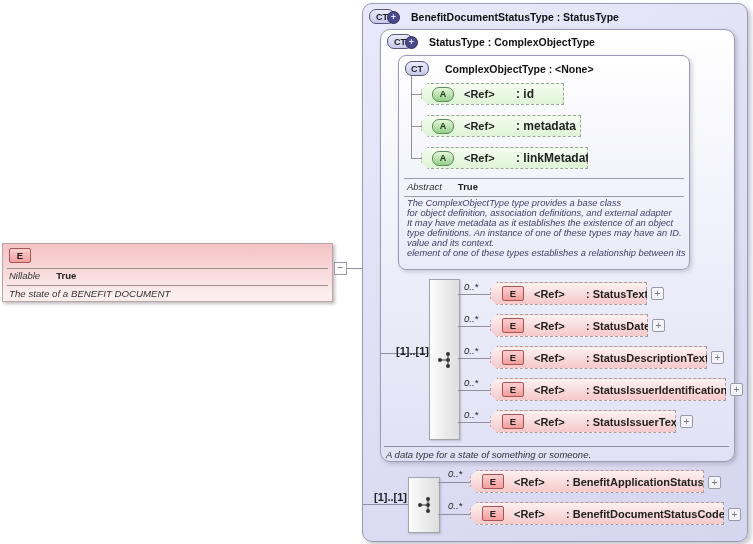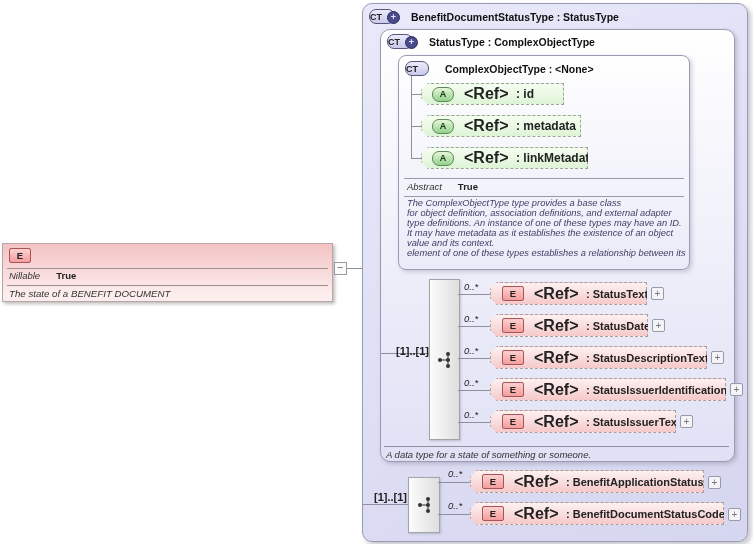--- a/index.html
+++ b/index.html
@@ -22,21 +22,21 @@
   .lb-desc{position:absolute;left:6px;top:44px;font-style:italic;font-size:9.7px;color:#333;white-space:nowrap;}
   .lb-sep{position:absolute;left:4px;right:4px;border-top:1px solid #9a8f8f;}
 
   
   .badge-e{display:inline-flex;align-items:center;justify-content:center;width:20px;height:13px;
     background:linear-gradient(#fcd0d0,#f49e9e);border:1px solid #a85454;border-radius:2px;
     font-weight:bold;font-size:9.5px;color:#222;flex:0 0 auto;}
   .badge-a{display:inline-flex;align-items:center;justify-content:center;width:20px;height:13px;
     background:linear-gradient(#e3f7d9,#96d08c);border:1px solid #5c8a59;border-radius:7px;
     font-weight:bold;font-size:9px;color:#1c321c;flex:0 0 auto;}
-  .badge-ct{position:relative;display:inline-flex;align-items:center;
+  .badge-ct{position:relative;display:inline-flex;align-items:center;justify-content:center;
     width:24px;height:13px;background:linear-gradient(#ececfc,#c8c8ea);border:1px solid #55557d;
     border-radius:7px;font-weight:bold;font-size:9px;color:#222;flex:0 0 auto;}
   .ct-plus{position:absolute;right:-6px;top:1px;width:11px;height:11px;border-radius:50%;
     background:#4a4a8f;border:1px solid #2e2e5e;color:#e6e6ff;font-weight:bold;font-size:9px;
     line-height:10px;text-align:center;}
 
   
   .outer-box{position:absolute;left:362px;top:3px;width:384px;height:537px;border-radius:10px;
     border:1px solid #9a9ab4;background:linear-gradient(150deg,#e9e9fb 0%,#d5d6ef 100%);
     box-shadow:3px 3px 5px rgba(110,110,130,.4);}
@@ -53,21 +53,21 @@
   .xsd-attr{position:absolute;height:22px;display:flex;align-items:center;
     background:linear-gradient(to bottom,#f6fdf1 0%,#def4d6 100%);
     border:1px dashed #9aa79a;
     clip-path:polygon(7px 0,100% 0,100% 100%,7px 100%,0 calc(100% - 7px),0 7px);
     padding-left:10px;box-sizing:border-box;}
   .xsd-el{position:absolute;height:23px;display:flex;align-items:center;
     background:linear-gradient(to bottom,#fdf1f1 0%,#f6c9c9 100%);
     border:1px dashed #a8a0a0;
     clip-path:polygon(7px 0,100% 0,100% 100%,7px 100%,0 calc(100% - 7px),0 7px);
     padding-left:11px;box-sizing:border-box;}
-  .xsd-attr .ref,.xsd-el .ref{font-weight:bold;font-size:16px;color:#222;margin-left:10px;width:52px;flex:0 0 auto;}
+  .xsd-attr .ref,.xsd-el .ref{font-weight:bold;font-size:11px;color:#222;margin-left:10px;width:52px;flex:0 0 auto;}
   .xsd-attr .nm,.xsd-el .nm{font-weight:bold;font-size:12px;color:#222;white-space:nowrap;}
   .xsd-el .nm{font-size:11px;}
 
   
   .abs-row{position:absolute;left:8px;top:125px;display:flex;align-items:center;}
   .abs-row .lab{font-style:italic;font-size:9.5px;color:#333;}
   .abs-row .val{font-weight:bold;font-size:9.5px;margin-left:16px;}
   .cx-desc{position:absolute;left:8px;top:143px;right:3px;font-style:italic;font-size:9.3px;
     line-height:9.9px;color:#3f3f66;}
 
@@ -158,22 +158,22 @@
 
     <div class="sep" style="top:122px"></div>
     <div class="abs-row">
       <span class="lab">Abstract</span>
       <span class="val">True</span>
     </div>
     <div class="sep" style="top:140px"></div>
     <div class="cx-desc">
       <div>The ComplexObjectType type provides a base class</div>
       <div>for object definition, association definitions, and external adapter</div>
+      <div>It may have metadata as it establishes the existence of an object</div>
       <div>type definitions. An instance of one of these types may have an ID.</div>
-      <div>It may have metadata as it establishes the existence of an object</div>
       <div>value and its context.</div>
       <div>element of one of these types establishes a relationship between its</div>
     </div>
   </div>
 
   <div class="hline" style="left:381px;top:353px;width:48px"></div>
   <div class="comp-label" style="left:396px;top:345px">[1]..[1]</div>
   <div class="bar" style="left:429px;top:279px;width:29px;height:159px">
     <svg width="15" height="18" viewBox="0 0 15 18">
       <line x1="3" y1="9" x2="11" y2="9" stroke="#333" stroke-width="1"></line>

